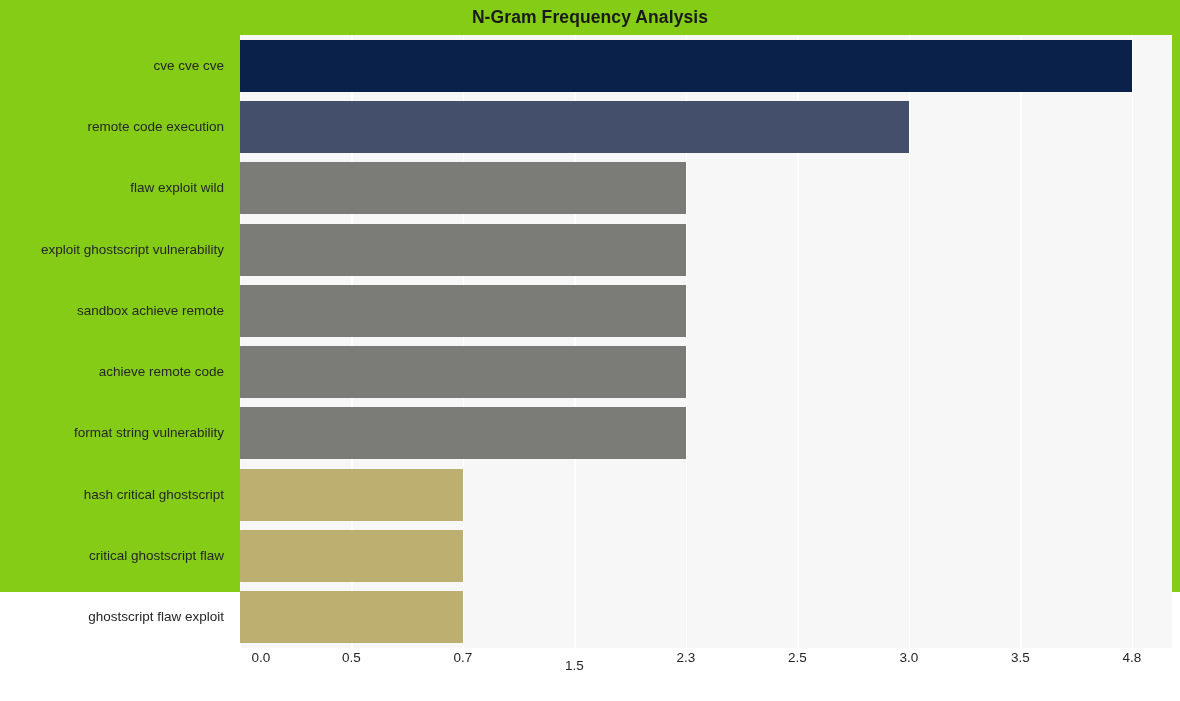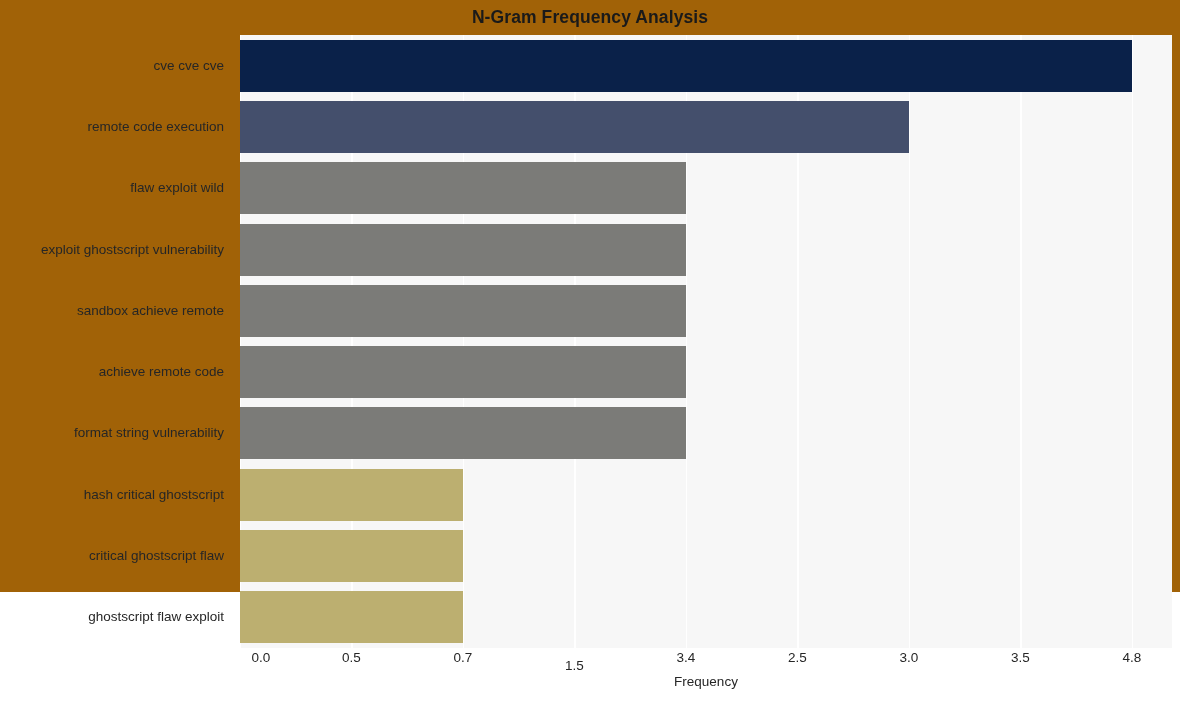--- a/index.html
+++ b/index.html
@@ -8,21 +8,21 @@
     width: 1180px; height: 701px;
     background: #ffffff;
     font-family: "Liberation Sans", sans-serif;
     overflow: hidden;
   }
 
   #figure {
     position: relative;
     width: 1180px;
     height: 592px;
-    background: #a16207;
+    background: #84cc16;
   }
 
   
   #chart-title {
     position: absolute;
     left: 0; top: 7px;
     width: 1180px;
     text-align: center;
     font-size: 17.5px;
     font-weight: bold;
@@ -179,22 +179,21 @@
           <div class="bar" title="ghostscript flaw exploit: 1" style="width: 222.967px; background: rgb(188, 175, 112);"></div>
         </div>
       </div>
   </div>
 
   <div id="xtick-layer">
       <div class="xtick" style="left: 0px; margin-left: 21px;">0.0</div>
       <div class="xtick" style="left: 111.483px; text-align: right;">0.5</div>
       <div class="xtick" style="left: 222.967px;">0.7</div>
       <div class="xtick" style="left: 334.45px; margin-top: 8px;">1.5</div>
-      <div class="xtick" style="left: 445.933px;">3.4</div>
+      <div class="xtick" style="left: 445.933px;">2.3</div>
       <div class="xtick" style="left: 557.416px;">2.5</div>
       <div class="xtick" style="left: 668.9px;">3.0</div>
       <div class="xtick" style="left: 780.383px;">3.5</div>
       <div class="xtick" style="left: 891.866px;">4.8</div>
     </div>
 
-  <div id="xlabel">Frequency</div>
 
 </div>
 
 </body></html>

